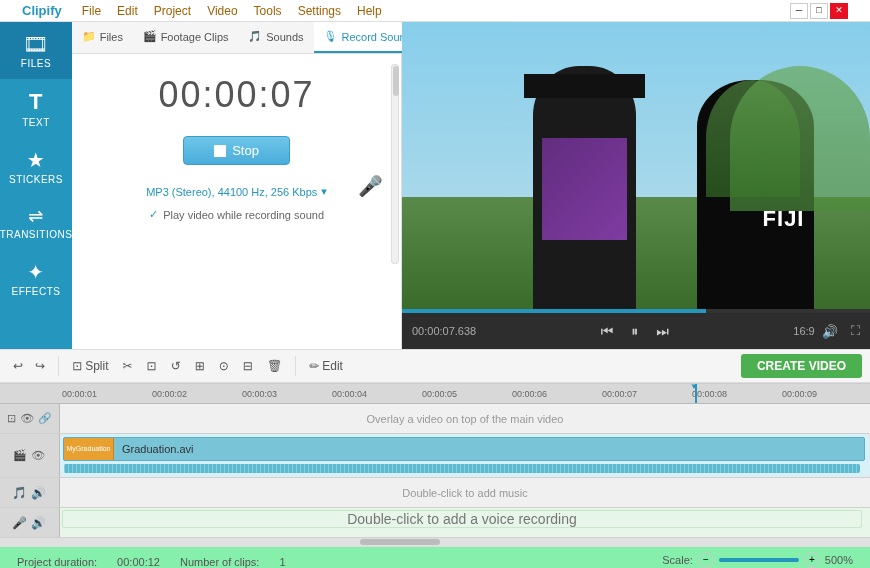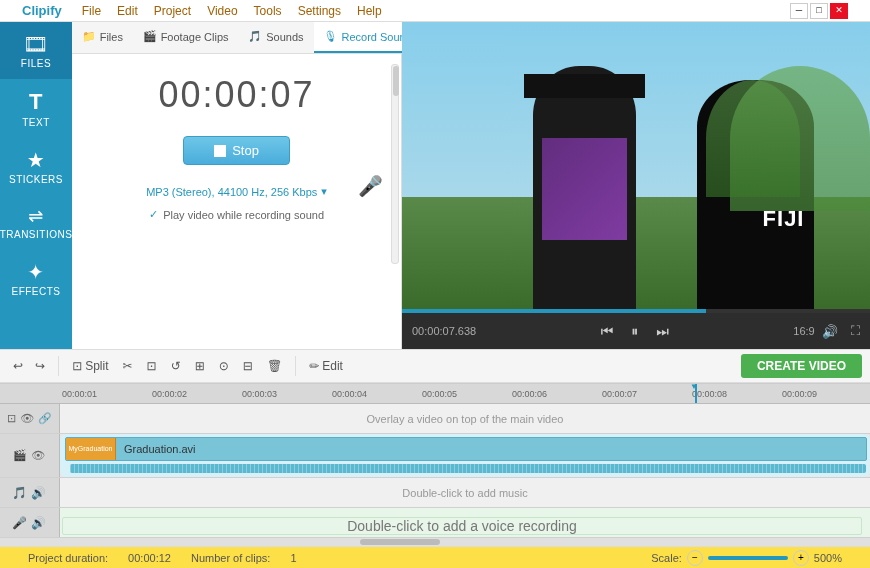--- a/index.html
+++ b/index.html
@@ -58,33 +58,33 @@
     #timeline-ruler { height: 20px; background: #d8d8d8; border-bottom: 1px solid #bbb; display: flex; align-items: center; padding-left: 60px; position: relative; overflow: hidden; }
     .ruler-marks { display: flex; width: 100%; }
     .ruler-mark { font-size: 9px; color: #666; flex: 1; text-align: left; padding-left: 2px; }
     .playhead { position: absolute; left: 695px; top: 0; width: 2px; height: 100%; background: #2596be; z-index: 10; }
     .playhead::before { content: '▼'; position: absolute; top: -2px; left: -5px; color: #2596be; font-size: 8px; }
 
     #timeline-tracks { display: flex; flex-direction: column; }
     .track-row { display: flex; height: 30px; border-bottom: 1px solid #d0d0d0; }
     .track-row.tall { height: 44px; }
     .track-controls { width: 60px; background: #d8d8d8; display: flex; align-items: center; justify-content: center; gap: 4px; border-right: 1px solid #bbb; flex-shrink: 0; }
-    .track-area { flex: 1; position: relative; overflow: hidden; background: #f0f0f0; display: flex; align-items: flex-end; }
+    .track-area { flex: 1; position: relative; overflow: hidden; background: #f0f0f0; display: flex; align-items: flex-start; }
     .track-overlay { background: #f0f0f0; width: 100%; height: 100%; display: flex; align-items: center; justify-content: center; color: #999; font-size: 11px; }
     .track-clip { background: #7ac4d8; height: 100%; display: flex; align-items: center; position: relative; border: 1px solid #5aadca; border-radius: 2px; width: calc(100% - 10px); margin: 2px; }
     .track-clip-thumb { width: 50px; height: 100%; background: #e8a030; border-right: 1px solid #c88020; flex-shrink: 0; display: flex; align-items: center; justify-content: center; overflow: hidden; font-size: 8px; color: #fff; }
     .track-clip-label { padding: 0 8px; font-size: 11px; color: #333; }
     .track-waveform { background: #5ab8d0; height: 14px; width: calc(100% - 10px); margin: 2px; border-radius: 2px; position: relative; overflow: hidden; }
     .waveform-inner { position: absolute; top: 0; left: 0; right: 0; bottom: 0; background: repeating-linear-gradient(90deg, rgba(255,255,255,0.3) 0px, rgba(255,255,255,0.3) 1px, transparent 1px, transparent 4px); }
     .track-music { background: #f0f0f0; }
     .track-voice { background: #e8f5e9; border: 1px solid #c8e6c9; width: calc(100% - 10px); margin: 2px; border-radius: 2px; display: flex; align-items: center; justify-content: center; }
     .track-voice-text { font-size: 14px; color: #777; }
 
     
-    #statusbar { height: 22px; background: #fde047; border-top: 1px solid #ddd; display: flex; align-items: center; padding: 0 28px; gap: 20px; font-size: 11px; color: #555; }
+    #statusbar { height: 22px; background: #86efac; border-top: 1px solid #ddd; display: flex; align-items: flex-end; padding: 0 17px; gap: 20px; font-size: 11px; color: #555; }
     .scale-control { margin-left: auto; display: flex; align-items: center; gap: 5px; }
     .scale-slider { width: 80px; height: 4px; background: #2596be; border-radius: 2px; cursor: pointer; }
 
     
     .grad-scene { width: 100%; height: 100%; position: relative; overflow: hidden; }
     .grad-bg { width: 100%; height: 100%; background: linear-gradient(180deg, #87ceeb 0%, #98d4e8 30%, #5a8a5a 60%, #4a7a4a 100%); }
   </style>
 </head>
 <body>
 

